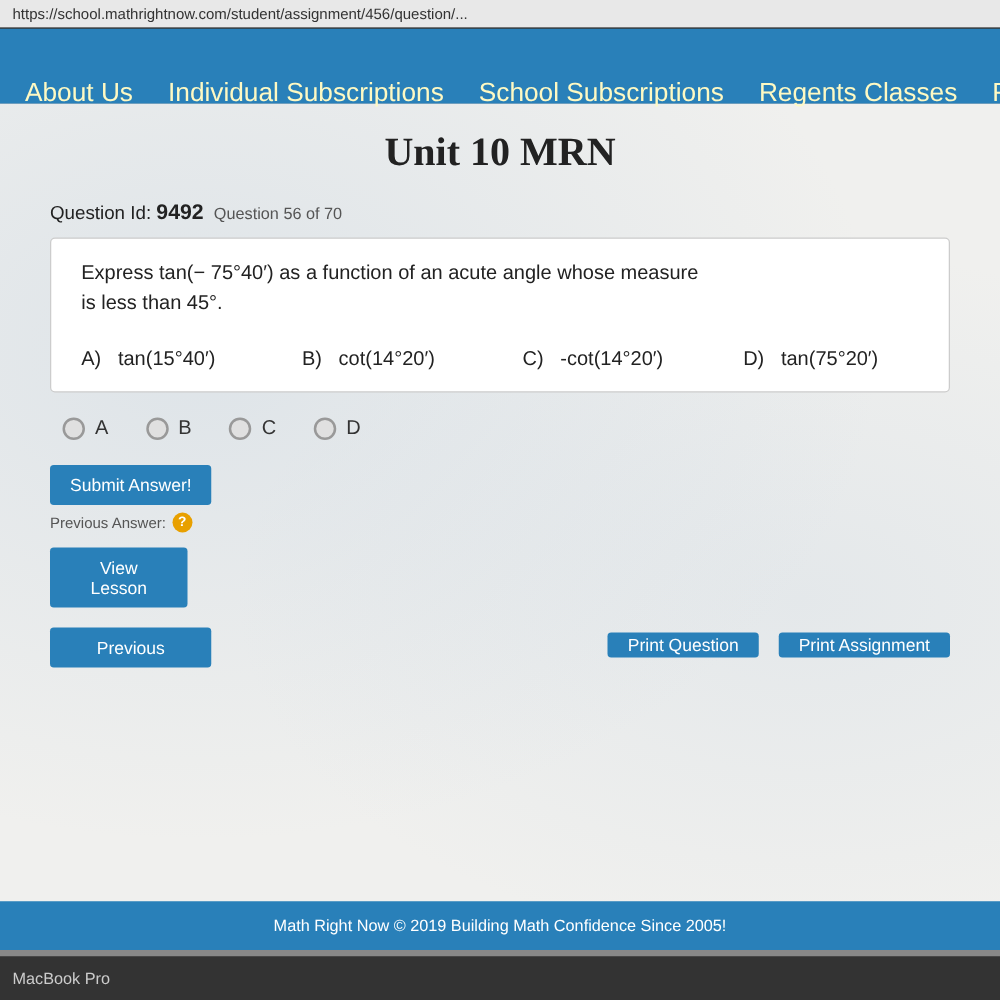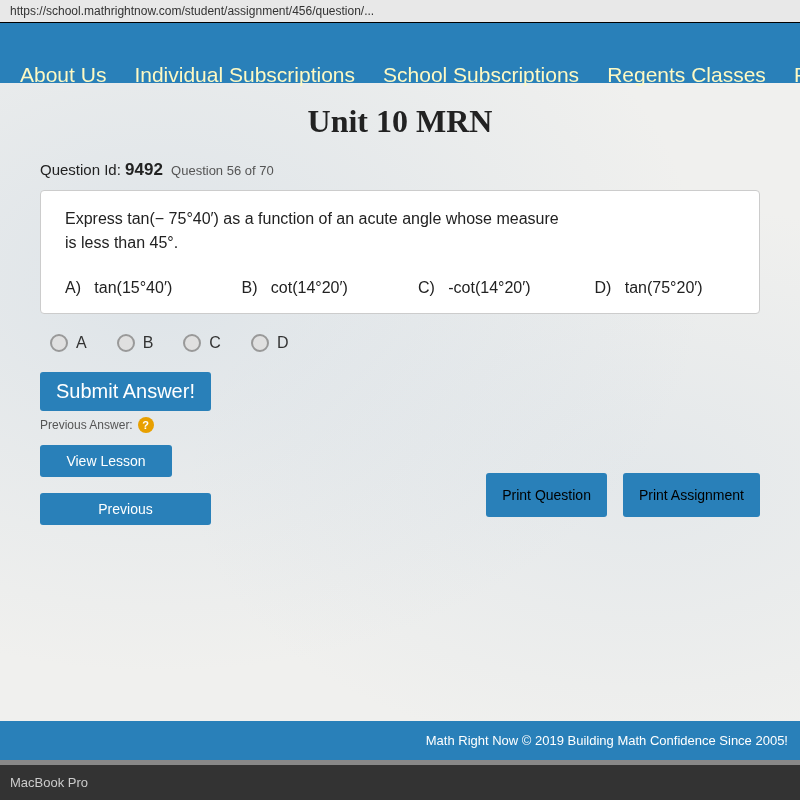--- a/index.html
+++ b/index.html
@@ -107,21 +107,21 @@
       border-radius: 50%;
       border: 2px solid #999;
       background: #e0e0e0;
       display: inline-block;
     }
     .btn-submit {
       background: #2980b9;
       color: white;
       border: none;
       padding: 8px 16px;
-      font-size: 20px;
+      font-size: 14px;
       border-radius: 3px;
       cursor: pointer;
       display: block;
       margin-bottom: 6px;
     }
     .prev-answer-row {
       font-size: 12px;
       color: #555;
       display: flex;
       align-items: center;
@@ -143,21 +143,21 @@
     .btn-view-lesson {
       background: #2980b9;
       color: white;
       border: none;
       padding: 8px 16px;
       font-size: 14px;
       border-radius: 3px;
       cursor: pointer;
       display: block;
       margin-bottom: 8px;
-      width: 132px;
+      width: 110px;
     }
     .btn-previous {
       background: #2980b9;
       color: white;
       border: none;
       padding: 8px 20px;
       font-size: 14px;
       border-radius: 3px;
       cursor: pointer;
       display: block;
@@ -174,33 +174,33 @@
     }
     .right-actions {
       display: flex;
       gap: 16px;
       margin-left: auto;
       align-items: center;
       padding-bottom: 8px;
     }
     .btn-print {
       background: #2980b9;
-      color: #000000;
+      color: #ffffff;
       border: none;
-      padding: 14px 16px;
+      padding: 2px 16px;
       font-size: 14px;
       border-radius: 3px;
       cursor: pointer;
       text-align: center;
     }
     .footer {
       background: #2980b9;
       color: white;
       font-size: 13px;
-      text-align: right;
+      text-align: center;
       padding: 12px;
       position: absolute;
       bottom: 40px;
       left: 0;
       right: 0;
     }
     .taskbar {
       background: #333;
       color: #ccc;
       font-size: 13px;

